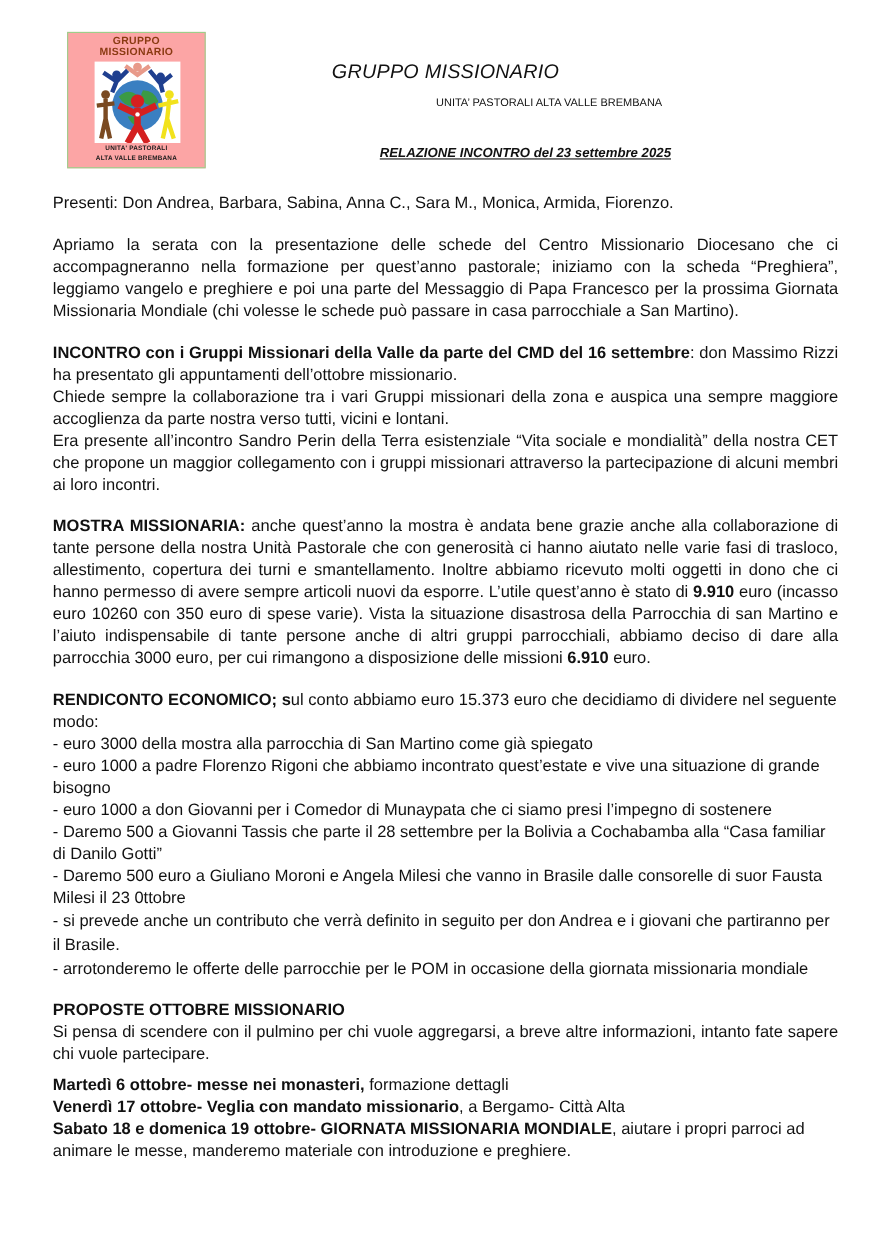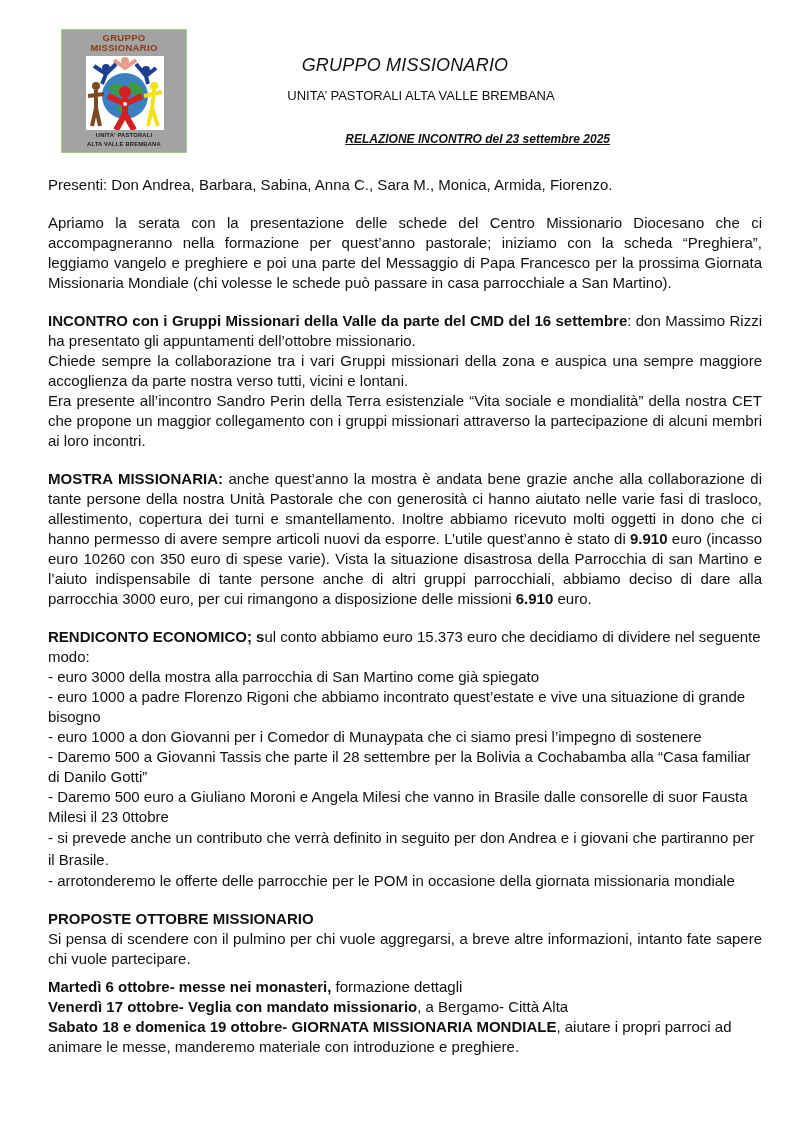--- a/index.html
+++ b/index.html
@@ -1,27 +1,27 @@
 <!DOCTYPE html>
 <html><head>
 <meta charset="utf-8">
 <style>
   html, body { margin:0; padding:0; background:#ffffff; }
   body { width:800px; height:1131px; position:relative; overflow:hidden;
          font-family:"Liberation Sans", sans-serif; color:#111; }
   .logo { position:absolute; left:61px; top:29px; width:126px; height:124px;
-          background:#a3a3a3; box-sizing:border-box; border:1px solid #9ccf8a;text-decoration:underline; }
+          background:#fca5a5; box-sizing:border-box; border:1px solid #9ccf8a;text-decoration:underline; }
   .logo-top { position:absolute; top:3px; left:0; width:100%; text-align:center;
               color:#8a3a12; font-weight:bold; font-size:9.5px; line-height:10px; letter-spacing:0.3px; }
   .logo-art { position:absolute; left:24px; top:26px; width:78px; height:74px; background:#ffffff; }
   .logo-bottom { position:absolute; bottom:3px; left:0; width:100%; text-align:center;
                  color:#1b1b1b; font-weight:bold; font-size:5.8px; line-height:9px; letter-spacing:0.2px; }
   .header-title { position:absolute; left:200px; top:55px; width:410px; text-align:center;
                   font-style:italic; font-size:18px; letter-spacing:0.2px; }
-  .header-sub { position:absolute; left:216px; top:88px; width:410px; text-align:center; font-size:13px; }
+  .header-sub { position:absolute; left:192px; top:88px; width:410px; text-align:right; font-size:10px; }
   .report-title { position:absolute; left:200px; top:132px; width:410px; text-align:right;
                   font-style:italic; font-weight:bold; font-size:12px; text-decoration:underline; }
   .body { position:absolute; left:48px; top:175px; width:714px; font-size:15px; line-height:20px; }
   .body p { margin:0; }
   .just { text-align:justify; }
   .gap { height:18px; }
   .gap-s { height:8px; }
   b { font-weight:bold; }
 </style>
 </head>

